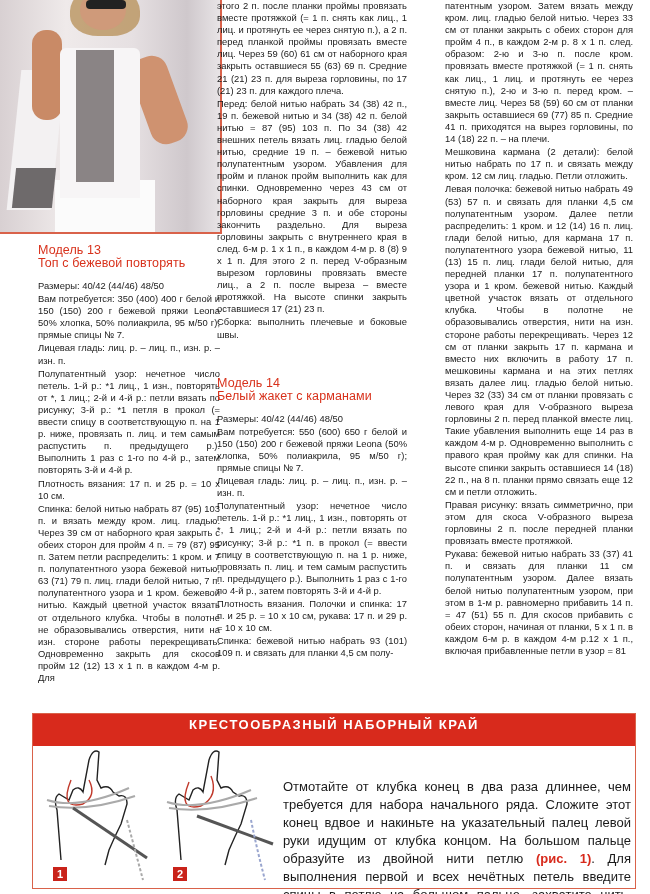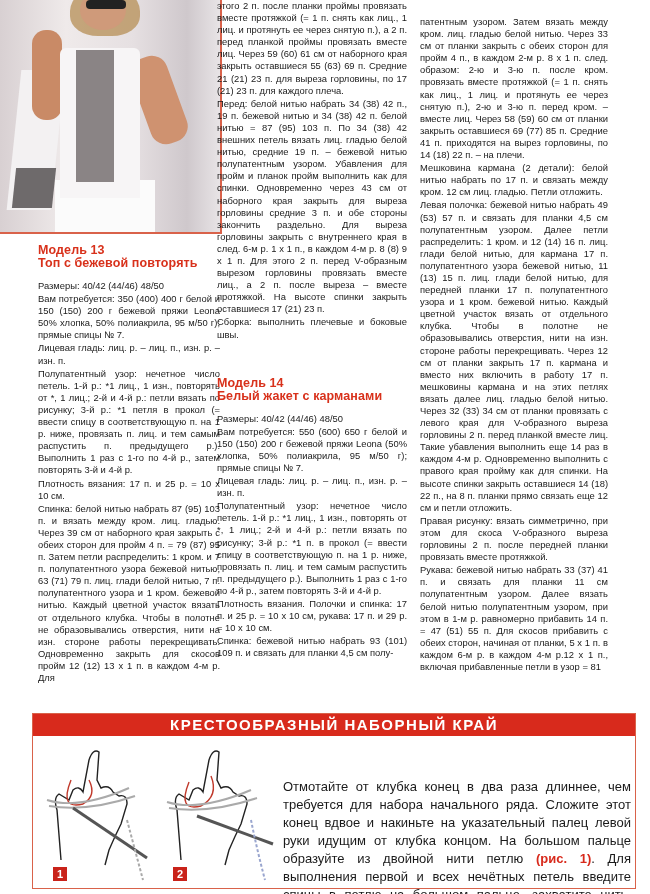--- a/index.html
+++ b/index.html
@@ -18,29 +18,29 @@
   .photo .insert { position: absolute; left: 76px; top: 50px; width: 38px; height: 132px; background: #8a8485; }
   .photo .jacket { position: absolute; left: 14px; top: 70px; width: 44px; height: 140px; background: #f3f1f2; transform: skewX(-6deg); }
   .photo .jacket-band { position: absolute; left: 14px; top: 168px; width: 40px; height: 40px; background: #6e6a6b; transform: skewX(-6deg); }
   .photo .pants { position: absolute; left: 55px; top: 180px; width: 100px; height: 60px; background: #fbfbfb; }
 
   .col { position: absolute; font-size: 9.4px; line-height: 12.1px; text-align: justify; }
   .col p { margin: 0 0 1px 0; }
   .col b { font-weight: normal; }
   .col1 { left: 38px; top: 244px; width: 182px; }
   .col2 { left: 217px; top: 0px; width: 190px; }
-  .col3 { left: 420px; top: 0px; width: 188px; margin-top: 16px; }
+  .col3 { left: 445px; top: 0px; width: 188px; }
 
-  .model-title { color: #d8311b; font-weight: bold; font-size: 12.5px; line-height: 13px; margin: 0 0 10px 0; letter-spacing: .1px; }
+  .model-title { color: #d8311b; font-weight: normal; font-size: 12.5px; line-height: 13px; margin: 0 0 10px 0; letter-spacing: .1px; }
   .col2 .model-title { margin-top: 36px; }
 
   .panel { position: absolute; left: 32px; top: 713px; width: 604px; height: 176px;
            border: 1.5px solid #d9624a; box-sizing: border-box; background: #fff; }
-  .panel-header { height: 22px; background: #d82a1c; color: #fff; font-weight: bold; text-align: center;
-                  font-size: 15px; line-height: 22px; letter-spacing: 1.5px; }
+  .panel-header { height: 32px; background: #d82a1c; color: #fff; font-weight: bold; text-align: center;
+                  font-size: 13px; line-height: 22px; letter-spacing: 1.5px; }
   .panel-text { position: absolute; left: 250px; top: 28px; width: 348px; font-size: 13px; line-height: 18px; text-align: justify; margin-top: 36px; }
   .panel-text .ref { color: #d82a1c; font-weight: bold; }
   .fig { position: absolute; top: 26px; width: 118px; height: 145px; }
   .fig1 { left: 6px; }
   .fig2 { left: 126px; }
   .fig-num { position: absolute; bottom: 4px; left: 14px; width: 14px; height: 14px; background: #c9231a; color: #fff;
              font-weight: bold; font-size: 11px; line-height: 14px; text-align: center; }
 </style>
 </head>
 <body>

